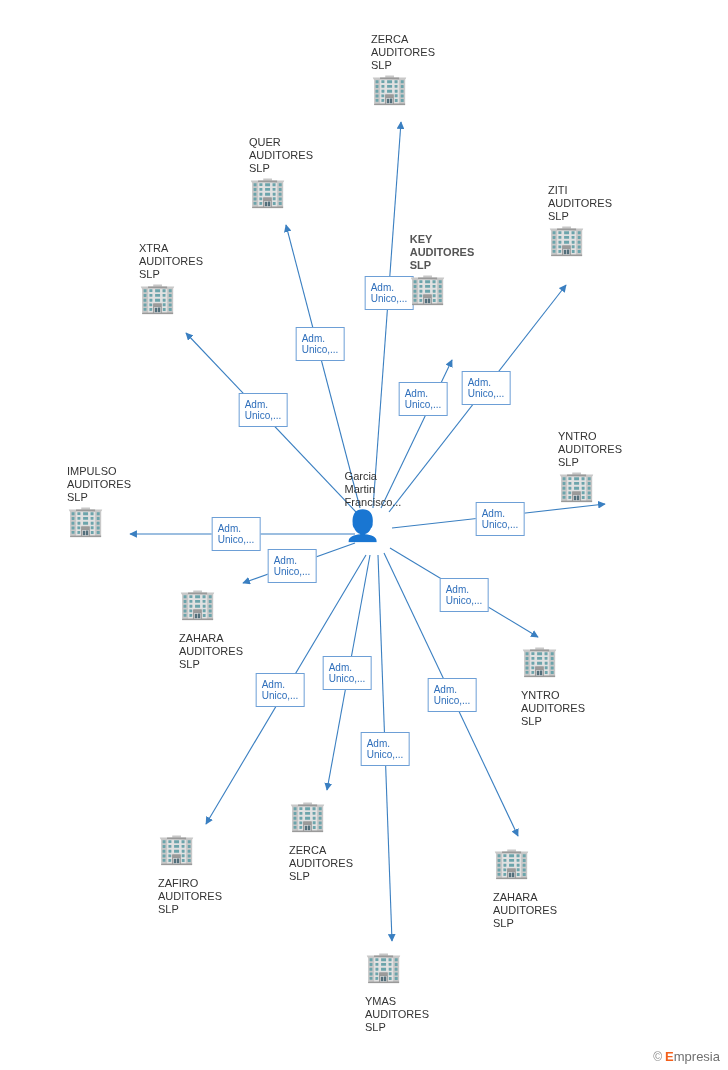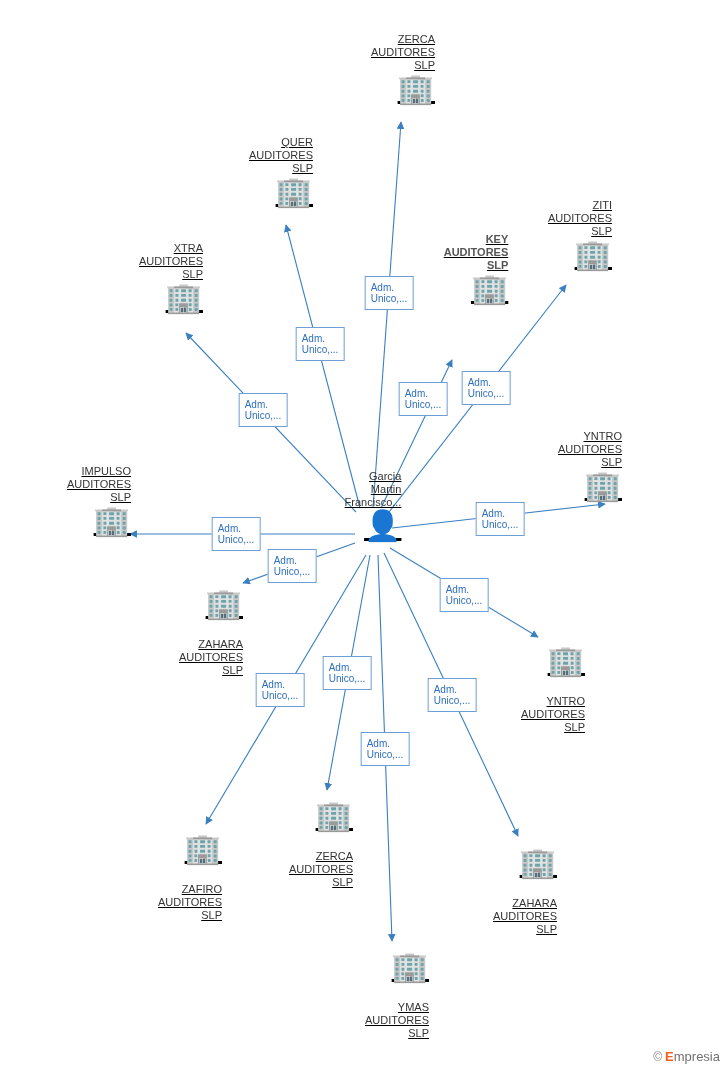--- a/index.html
+++ b/index.html
@@ -20,44 +20,43 @@
   #edges {
     position: absolute;
     left: 0;
     top: 0;
     width: 728px;
     height: 1070px;
     pointer-events: none;
   }
   .node {
     position: absolute;
-    text-align: right;
+    text-align: left;
     transform: translate(-50%, 0);
-    text-decoration: underline;
   }
   .node .glyph {
     font-size: 30px;
     line-height: 32px;
     color: #6e6e6e;
     display: block;
   }
   .node.center-person .glyph {
     font-size: 30px;
     color: #6e6e6e;
   }
   .node.highlight .glyph {
     color: #f4601b;
   }
   .node .caption {
     font-size: 11px;
     line-height: 13px;
     color: #333333;
     white-space: pre-line;
     font-weight: normal;
-    margin-top: 18px;
+    margin-top: 12px;
   }
   .node.highlight .caption {
     color: #555555;
     font-weight: bold;
   }
   .node.center-person .caption {
     color: #333333;
     font-weight: normal;
   }
   .node.caption-above .caption {
@@ -160,27 +159,27 @@
 AUDITORES
 SLP</div>
         <span class="glyph">🏢</span>
       </div>
       <div class="node caption-above" style="left: 281px; top: 136px;">
         <div class="caption">QUER
 AUDITORES
 SLP</div>
         <span class="glyph">🏢</span>
       </div>
-      <div class="node caption-above" style="left: 580px; top: 199px;">
+      <div class="node caption-above" style="left: 580px; top: 184px;">
         <div class="caption">ZITI
 AUDITORES
 SLP</div>
         <span class="glyph">🏢</span>
       </div>
-      <div class="node highlight caption-above" style="left: 476px; top: 233px;">
+      <div class="node highlight caption-above" style="left: 442px; top: 233px;">
         <div class="caption">KEY
 AUDITORES
 SLP</div>
         <span class="glyph">🏢</span>
       </div>
       <div class="node caption-above" style="left: 171px; top: 242px;">
         <div class="caption">XTRA
 AUDITORES
 SLP</div>
         <span class="glyph">🏢</span>

